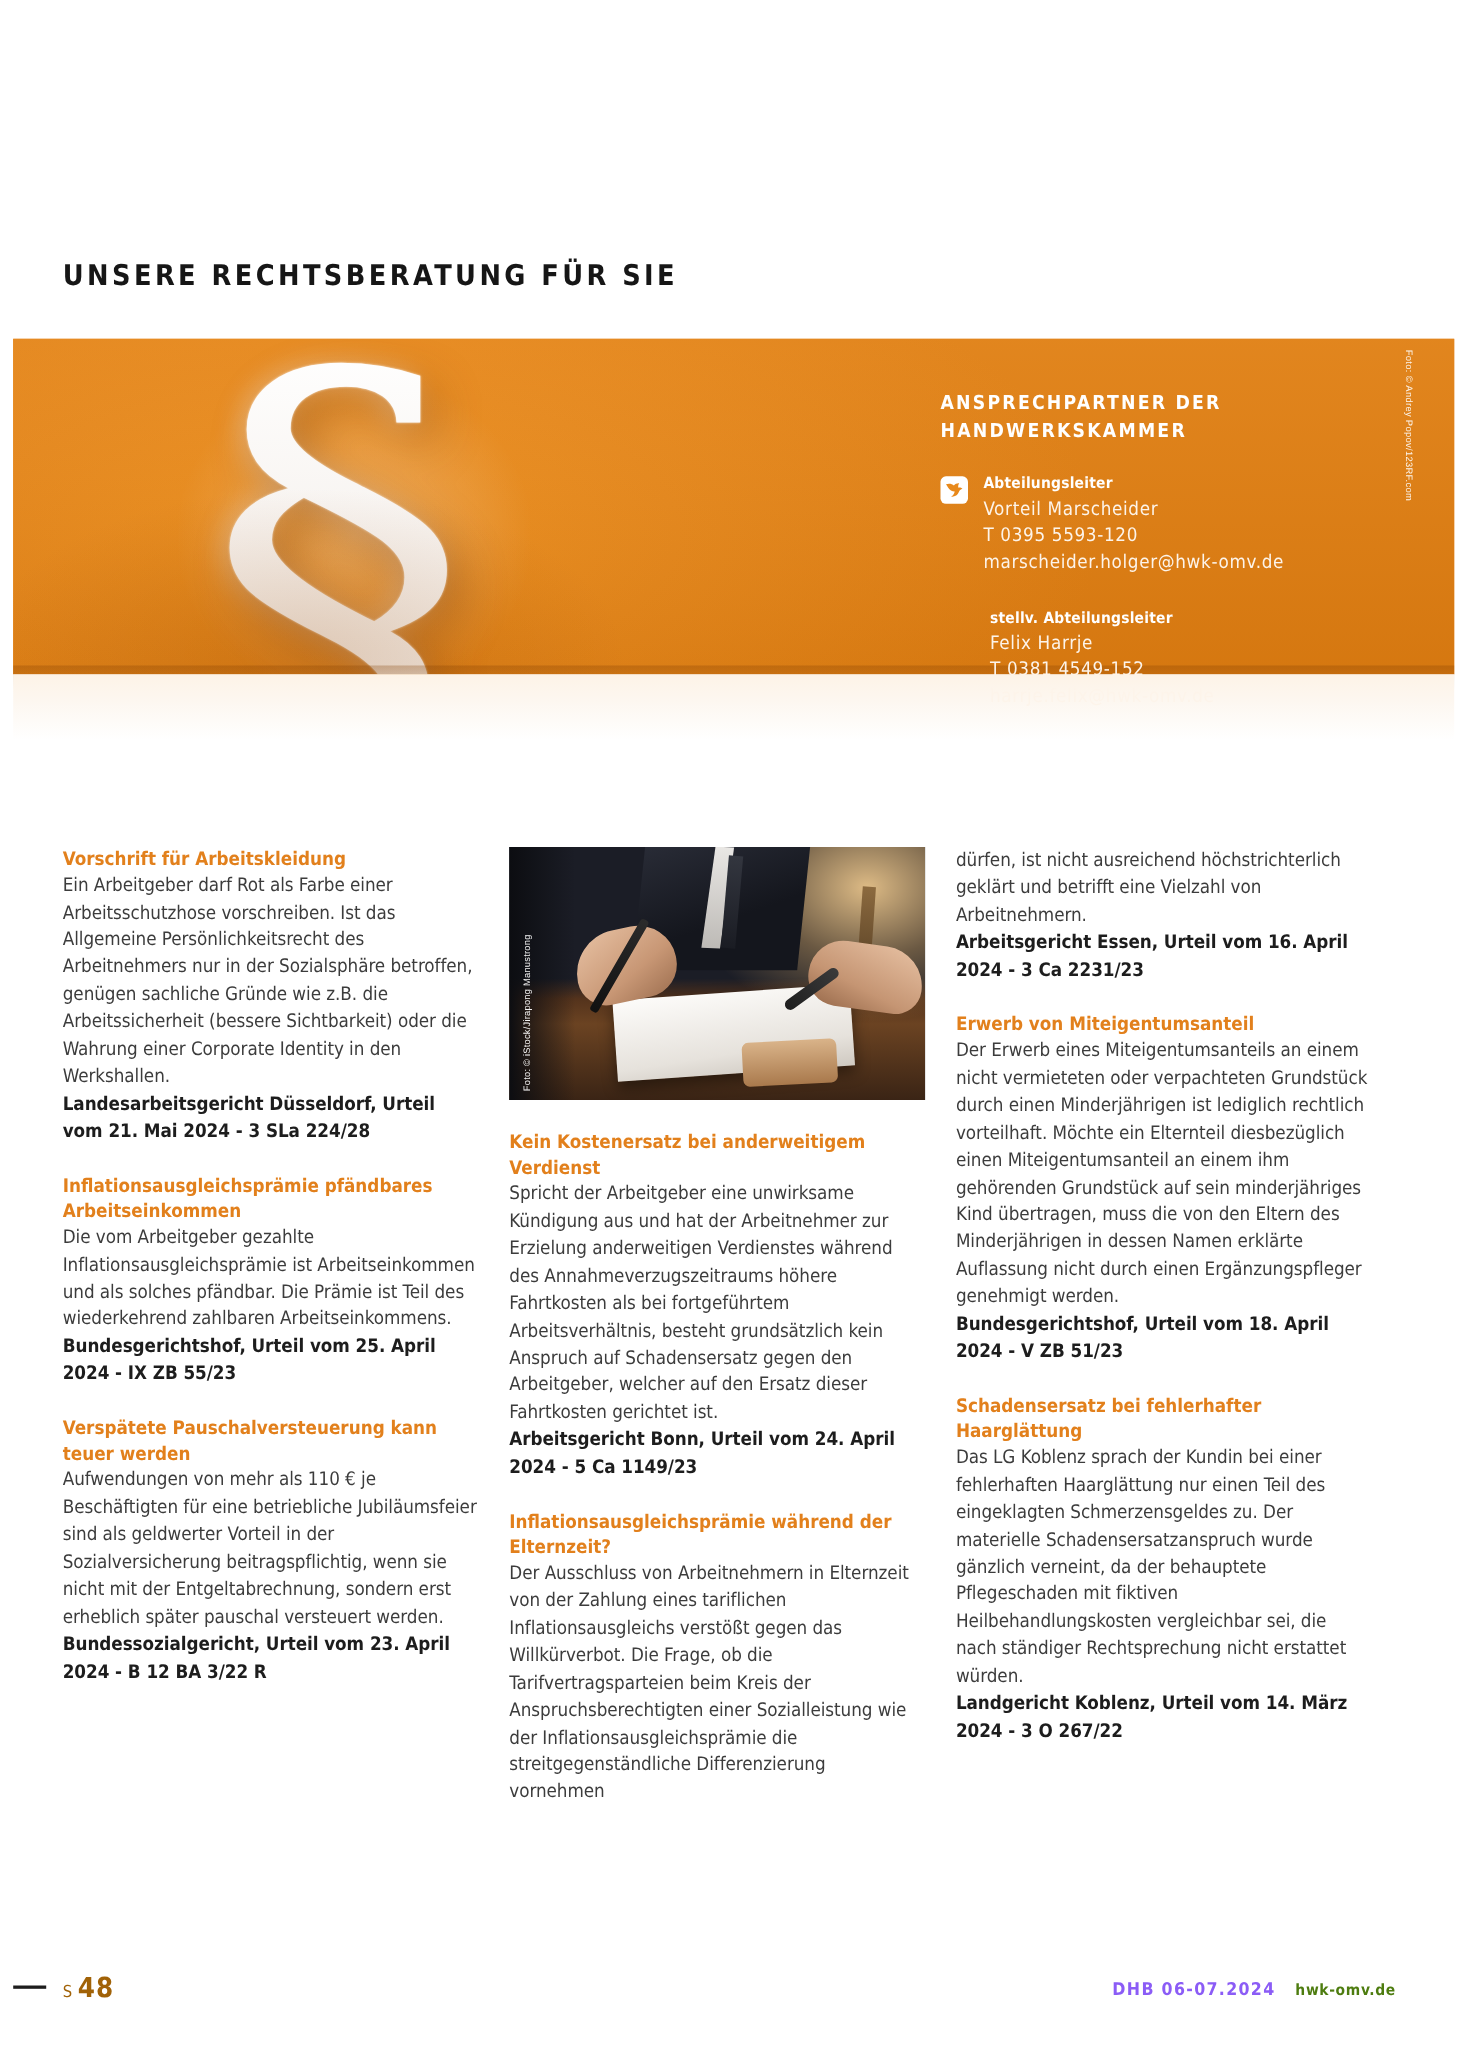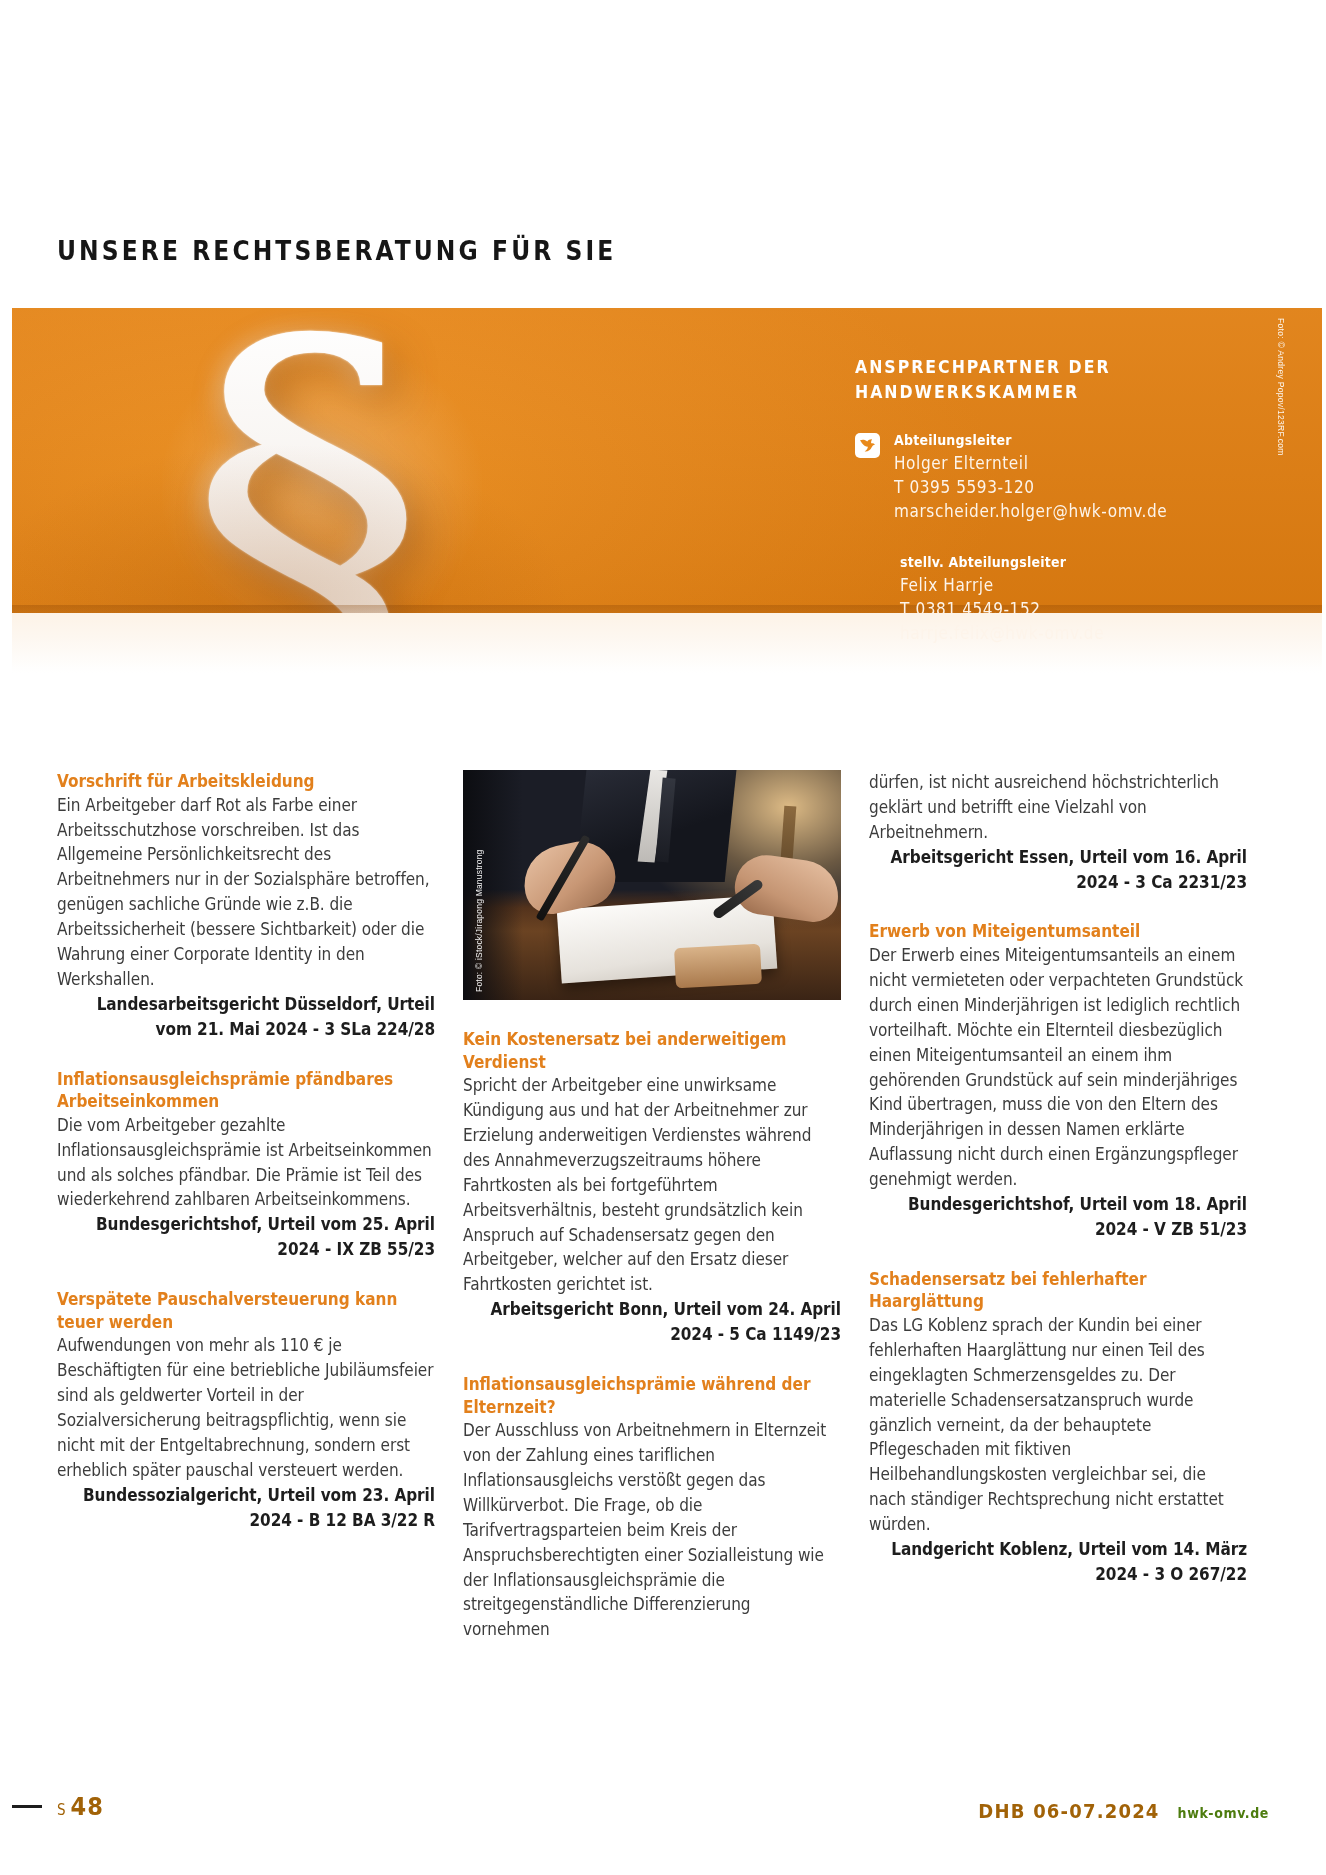--- a/index.html
+++ b/index.html
@@ -219,21 +219,20 @@
     text-align: left;
   }
   .art-cite {
     font-family: "DejaVu Sans", sans-serif;
     font-weight: 700;
     font-size: 17px;
     line-height: 1.465;
     color: #1d1d1d;
     font-stretch: condensed;
     letter-spacing: -.05px;
-    text-align: right;
   }
   .block { margin-bottom: 0; }
   .block + .block { margin-top: 26px; }
 
   
   .photo-wrap {
     position: relative;
     width: 378px;
     height: 230px;
     margin-bottom: 28px;
@@ -402,23 +401,23 @@
     top: 1799px;
     display: flex;
     align-items: baseline;
     gap: 18px;
     white-space: nowrap;
   }
   .footer-issue {
     font-family: "DejaVu Sans", sans-serif;
     font-weight: 700;
     font-stretch: condensed;
-    font-size: 20px;
+    font-size: 16px;
     letter-spacing: 1.2px;
-    color: #a16207;
+    color: #8b5cf6;
   }
   .footer-site {
     font-family: "DejaVu Sans", sans-serif;
     font-weight: 700;
     font-stretch: condensed;
     font-size: 14px;
     letter-spacing: .6px;
     color: #4d7c0f;
   }
 </style>
@@ -452,21 +451,21 @@
         <svg width="17" height="15" viewBox="0 0 17 15" aria-hidden="true">
           <path d="M1 2.2 C3.6 1.2 6.4 1.6 8.2 3.4 C9.3 2.0 11.1 1.2 13.0 1.4
                    C12.2 2.6 11.9 4.0 12.2 5.3 C13.6 5.0 15.0 5.4 16.0 6.4
                    C14.4 6.8 13.2 7.9 12.7 9.3 C11.6 12.2 8.6 14.0 5.6 13.5
                    C7.4 12.4 8.6 10.7 8.9 8.8 C6.5 8.6 4.3 7.3 3.0 5.3
                    C2.4 4.3 1.7 3.2 1 2.2 Z" fill="#e8891b"></path>
         </svg>
       </span>
       <div class="contact-lines">
         <div class="contact-role">Abteilungsleiter</div>
-        <div class="contact-line">Holger Elternteil</div>
+        <div class="contact-line">Vorteil Marscheider</div>
         <div class="contact-line">T 0395 5593-120</div>
         <div class="contact-line">marscheider.holger@hwk-omv.de</div>
       </div>
     </div>
 
     <div class="contact-group second">
       <div class="contact-lines">
         <div class="contact-role">stellv. Abteilungsleiter</div>
         <div class="contact-line">Felix Harrje</div>
         <div class="contact-line">T 0381 4549-152</div>

